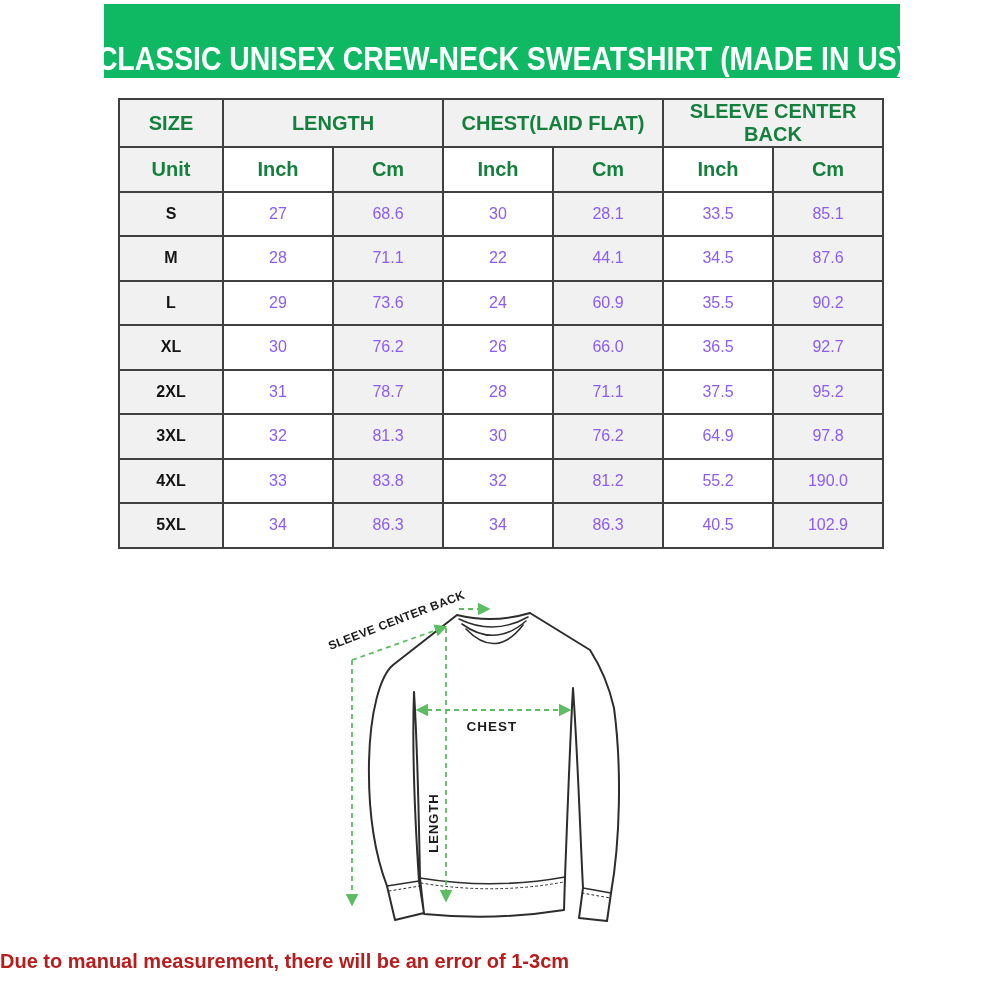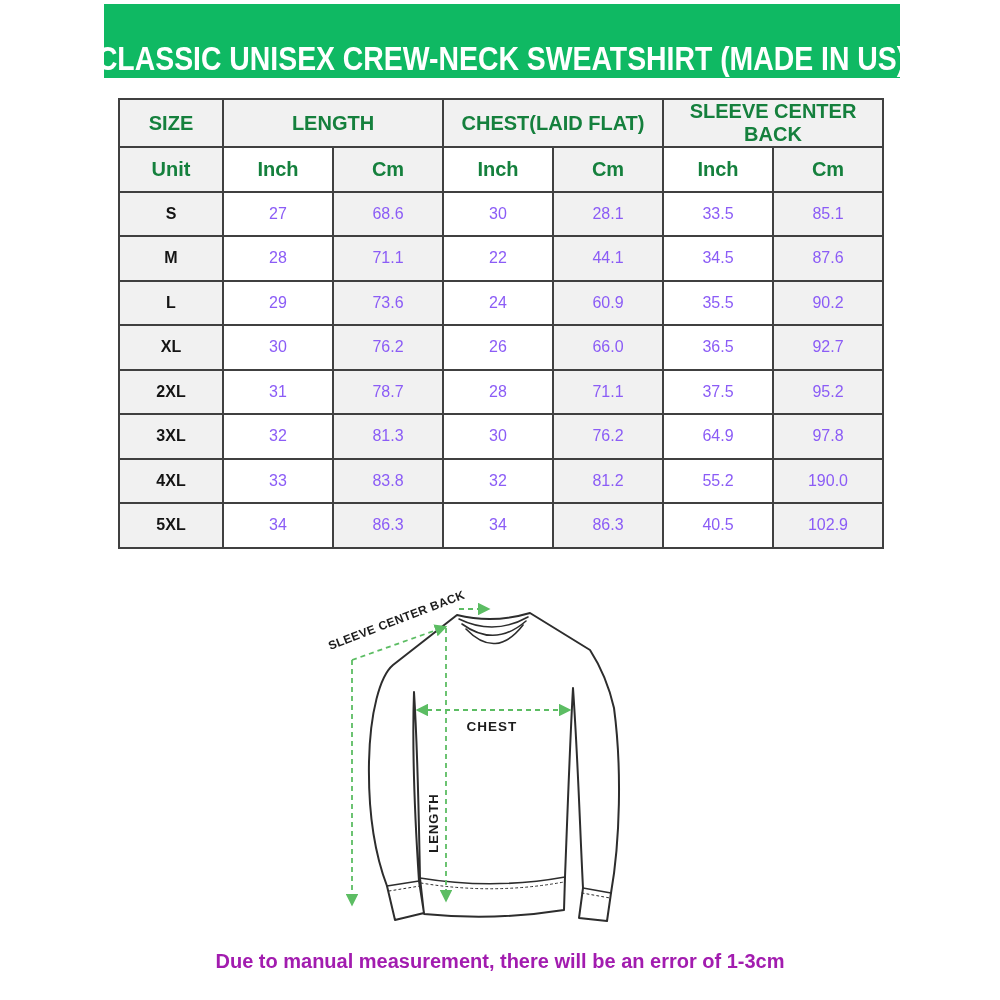--- a/index.html
+++ b/index.html
@@ -21,22 +21,22 @@
   .size-table td { font-size:16px; font-weight:400; color:#8b5cf6; }
   .size-table td.sz { font-weight:700; color:#141414; }
   .g { background:#f1f1f1; }
   .w { background:#ffffff; }
 
   
   .diagram { position:absolute; left:320px; top:580px; width:360px; height:360px; }
   .diagram text { font-family:"Liberation Sans", sans-serif; fill:#1c1c1c; font-weight:700; }
 
   
-  .note { position:absolute; left:0; top:950px; width:1000px; margin:0; text-align:center;
-          color:#a21caf; font-size:20px; font-weight:700; }
+  .note { position:absolute; left:0; top:950px; width:1000px; margin:0; text-align:left;
+          color:#b91c1c; font-size:20px; font-weight:700; }
 </style>
 </head>
 <body>
 
 <div class="canvas">
 
   <header class="banner">
     <h1>CLASSIC UNISEX CREW-NECK SWEATSHIRT (MADE IN US)</h1>
   </header>
 

